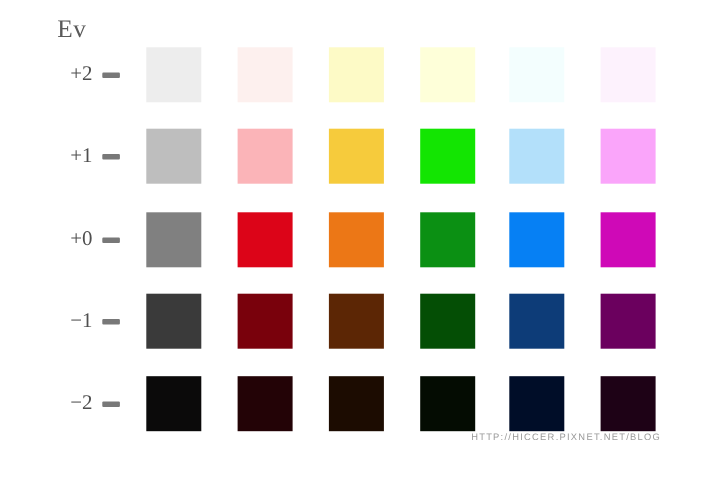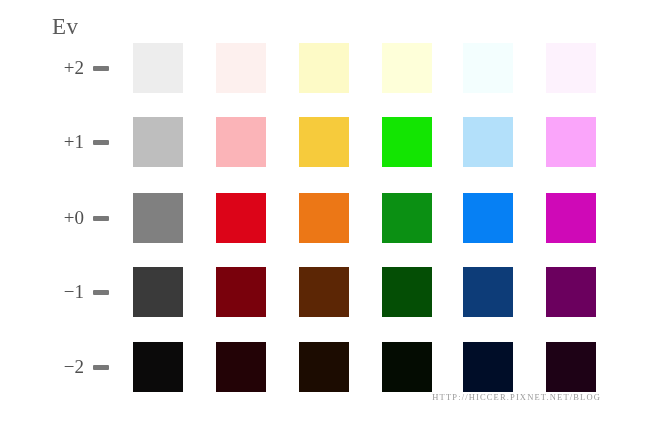--- a/index.html
+++ b/index.html
@@ -75,21 +75,21 @@
     top: 0;
     width: 50px;
     height: 50px;
   }
 
   
   .footer-url {
     position: absolute;
     right: 59px;
     bottom: 35px;
-    font-family: Liberation Serif, serif;
+    font-family: Liberation Sans, sans-serif;
     font-size: 8.5px;
     letter-spacing: 1.15px;
     color: #9a9a9a;
     white-space: nowrap;
     margin-left: 41px;
   }
 </style>
 </head>
 <body>
 

